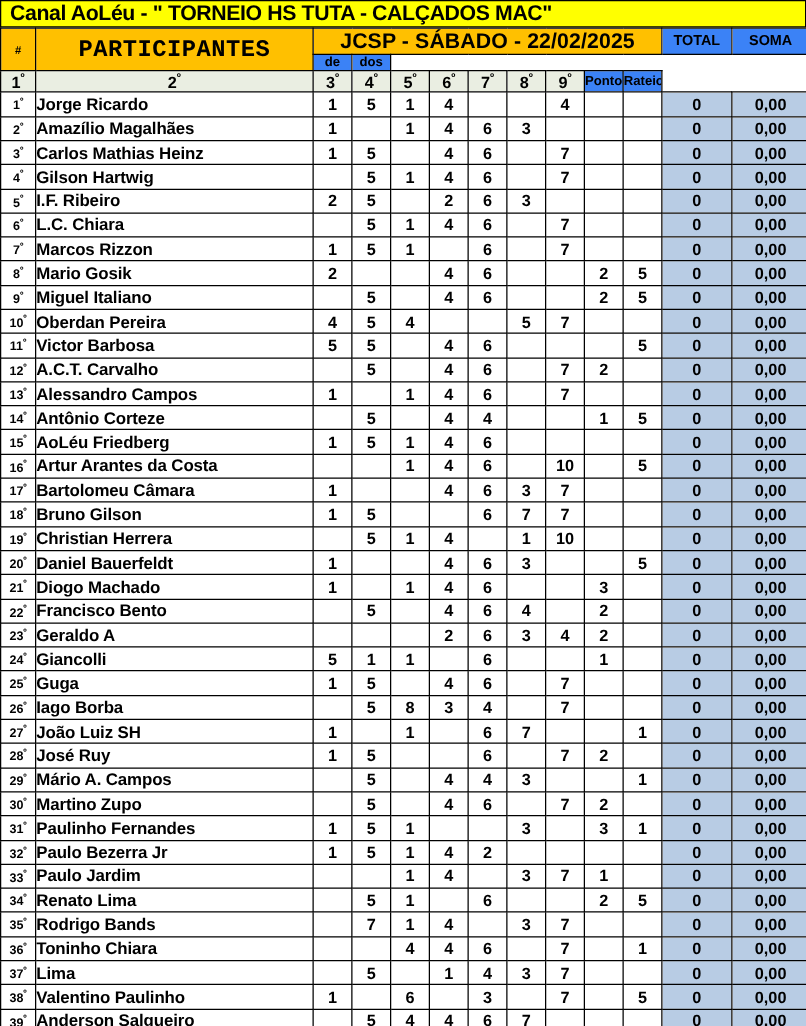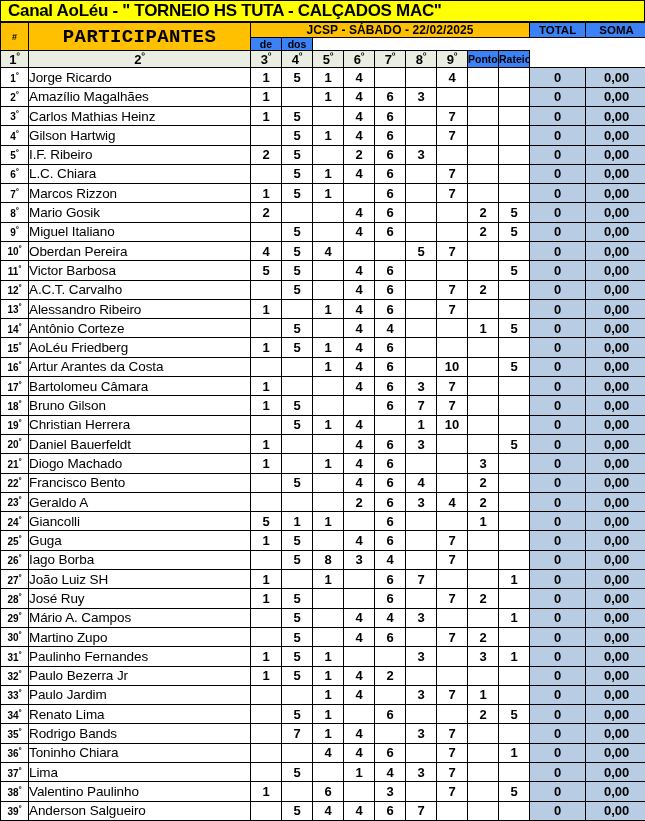--- a/index.html
+++ b/index.html
@@ -65,21 +65,21 @@
   
   .hdr-orange {
     background: #ffc000;
     text-align: center;
     vertical-align: middle;
     color: #000;
     font-weight: bold;
   }
   .hdr-hash { font-size: 9px; }
   .hdr-part { font-size: 19px; letter-spacing: 0.4px; font-family: Liberation Mono, monospace; }
-  .hdr-jcsp { font-size: 12px; letter-spacing: 0.1px; }
+  .hdr-jcsp { font-size: 17px; letter-spacing: 0.1px; }
   .hdr-pos {
     background: #eaeee2;
     text-align: center;
     vertical-align: middle;
     font-size: 13px;
     font-weight: bold;
     color: #000;
   }
   .hdr-pos sup { font-size: 9px; vertical-align: super; }
   .hdr-white {
@@ -100,21 +100,21 @@
     font-size: 10px;
     font-weight: bold;
     background: #ffffff;
     color: #000;
   }
   td.rank sup { font-size: 7.5px; vertical-align: super; }
   td.name {
     text-align: left;
     vertical-align: middle;
     font-size: 13.5px;
-    font-weight: normal;
+    font-weight: bold;
     background: #ffffff;
     color: #000;
     padding-left: 5px;
     letter-spacing: -0.1px;
   }
   td.pos {
     text-align: center;
     vertical-align: middle;
     font-size: 13px;
     font-weight: bold;
@@ -358,21 +358,21 @@
           <td class="pos">6</td>
           <td class="pos"></td>
           <td class="pos">7</td>
           <td class="pos">2</td>
           <td class="pos"></td>
           <td class="total">0</td>
           <td class="soma">0,00</td>
         </tr>
         <tr class="drow">
           <td class="rank">13<sup>º</sup></td>
-          <td class="name">Alessandro Ribeiro</td>
+          <td class="name">Alessandro Campos</td>
           <td class="pos">1</td>
           <td class="pos"></td>
           <td class="pos">1</td>
           <td class="pos">4</td>
           <td class="pos">6</td>
           <td class="pos"></td>
           <td class="pos">7</td>
           <td class="pos"></td>
           <td class="pos"></td>
           <td class="total">0</td>

